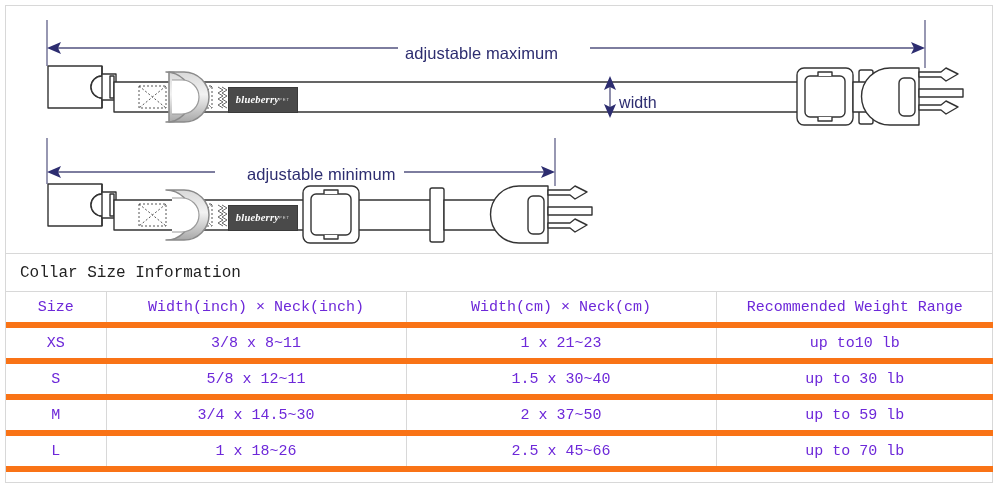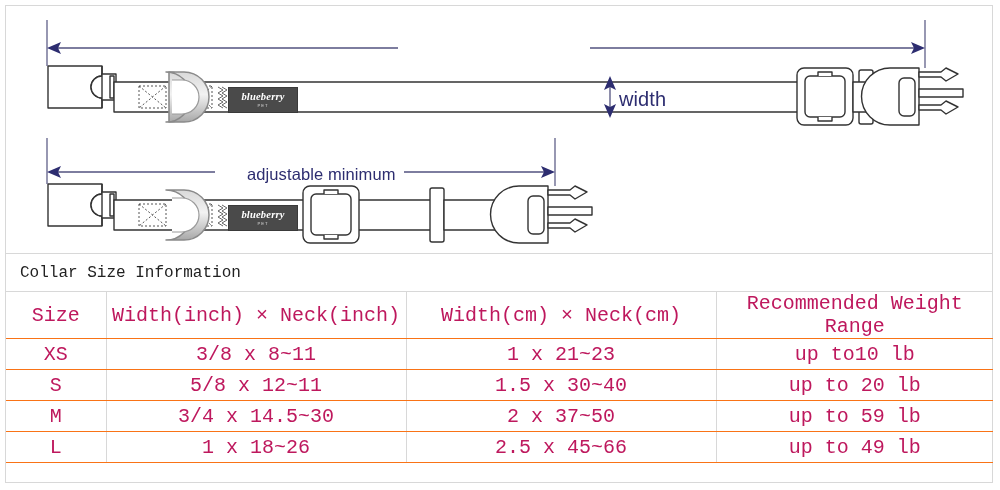--- a/index.html
+++ b/index.html
@@ -11,35 +11,35 @@
 
   
   .diagram{position:absolute;left:6px;top:6px;width:986px;height:247px;}
   .diagram-sep{position:absolute;left:6px;top:253px;width:987px;height:1px;background:#d8d8d8;}
   svg.art{position:absolute;left:0;top:0;}
 
   
   .dim-label{position:absolute;color:#2d2d70;font-size:16.5px;letter-spacing:.1px;white-space:nowrap;font-family:"Liberation Sans",sans-serif;}
   #lbl-max{left:399px;top:38px;}
   #lbl-min{left:216px;top:159px;margin-left:25px;}
-  #lbl-width{left:613px;top:82px;font-size:20px;}
-
-  
-  .tag{position:absolute;background:#4a4a4a;border:1px solid #3a3a3a;display:flex;flex-direction:column;align-items:center;justify-content:center;}
+  #lbl-width{left:613px;top:88px;font-size:16px;}
+
+  
+  .tag{position:absolute;background:#4a4a4a;border:1px solid #3a3a3a;display:flex;flex-direction:row;align-items:center;justify-content:center;}
   .tag .brand{color:#fff;font-size:10.5px;font-style:italic;font-weight:bold;font-family:"Liberation Serif",serif;line-height:1;letter-spacing:.2px;}
   .tag .sub{color:#d8d8d8;font-size:4.2px;letter-spacing:1px;line-height:1;margin-top:1px;}
   #tag1{left:222px;top:81px;width:68px;height:24px;}
   #tag2{left:222px;top:199px;width:68px;height:24px;}
 
   
   .tbl{position:absolute;left:6px;top:254px;width:987px;font-family:Liberation Mono, monospace;}
   .title-row{height:38px;display:flex;align-items:center;padding-left:14px;border-bottom:1px solid #d8d8d8;box-sizing:border-box;}
   .title-row span{font-size:16px;color:#222;}
   table{border-collapse:collapse;width:100%;table-layout:fixed;}
-  table td{border-right:1px solid #d8d8d8;border-bottom:1px solid #f97316;height:30px;text-align:center;font-size:20px;color:#be185d;padding:0;}
+  table td{border-right:1px solid #d8d8d8;border-bottom:6px solid #f97316;height:30px;text-align:center;font-size:15px;color:#6d28d9;padding:0;}
   table tr td:last-child{border-right:none;}
   col.c1{width:100px;}col.c2{width:300px;}col.c3{width:310px;}col.c4{width:277px;}
   .tips{height:36px;display:flex;align-items:center;padding-left:14px;font-size:15px;color:#222;box-sizing:border-box;}
 </style>
 </head>
 <body>
 
 <div id="page">
   <div class="frame"></div>
 
@@ -167,20 +167,21 @@
       <polygon points="41,166 55,160 52,166 55,172" fill="#2d2d70"></polygon>
       <polygon points="549,166 535,160 538,166 535,172" fill="#2d2d70"></polygon>
 
       <g>
         <line x1="604" y1="72" x2="604" y2="110" stroke="#52527f" stroke-width="1.3"></line>
         <polygon points="604,70 598,84 604,81 610,84" fill="#2d2d70"></polygon>
         <polygon points="604,112 598,98 604,101 610,98" fill="#2d2d70"></polygon>
       </g>
     </svg>
 
+    <span class="dim-label" id="lbl-max">adjustable maximum</span>
     <span class="dim-label" id="lbl-min">adjustable minimum</span>
     <span class="dim-label" id="lbl-width">width</span>
 
     <div class="tag" id="tag1">
       <span class="brand">blueberry</span>
       <span class="sub">PET</span>
     </div>
     <div class="tag" id="tag2">
       <span class="brand">blueberry</span>
       <span class="sub">PET</span>
@@ -210,30 +211,30 @@
         <tr>
           <td>XS</td>
           <td>3/8 x 8~11</td>
           <td>1 x 21~23</td>
           <td>up to10 lb</td>
         </tr>
         <tr>
           <td>S</td>
           <td>5/8 x 12~11</td>
           <td>1.5 x 30~40</td>
-          <td>up to 20 lb</td>
+          <td>up to 30 lb</td>
         </tr>
         <tr>
           <td>M</td>
           <td>3/4 x 14.5~30</td>
           <td>2 x 37~50</td>
           <td>up to 59 lb</td>
         </tr>
         <tr>
           <td>L</td>
           <td>1 x 18~26</td>
           <td>2.5 x 45~66</td>
-          <td>up to 49 lb</td>
+          <td>up to 70 lb</td>
         </tr>
       </tbody>
     </table>
   </div>
 </div>
 
 </body></html>

